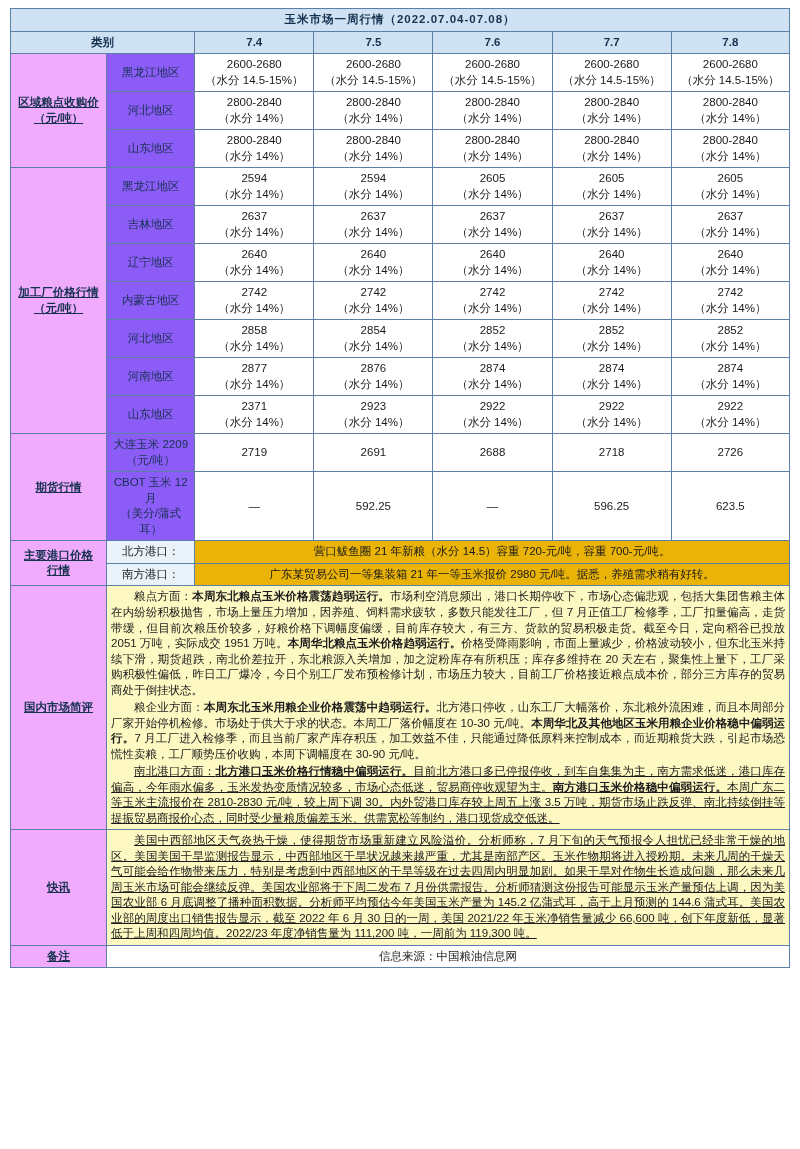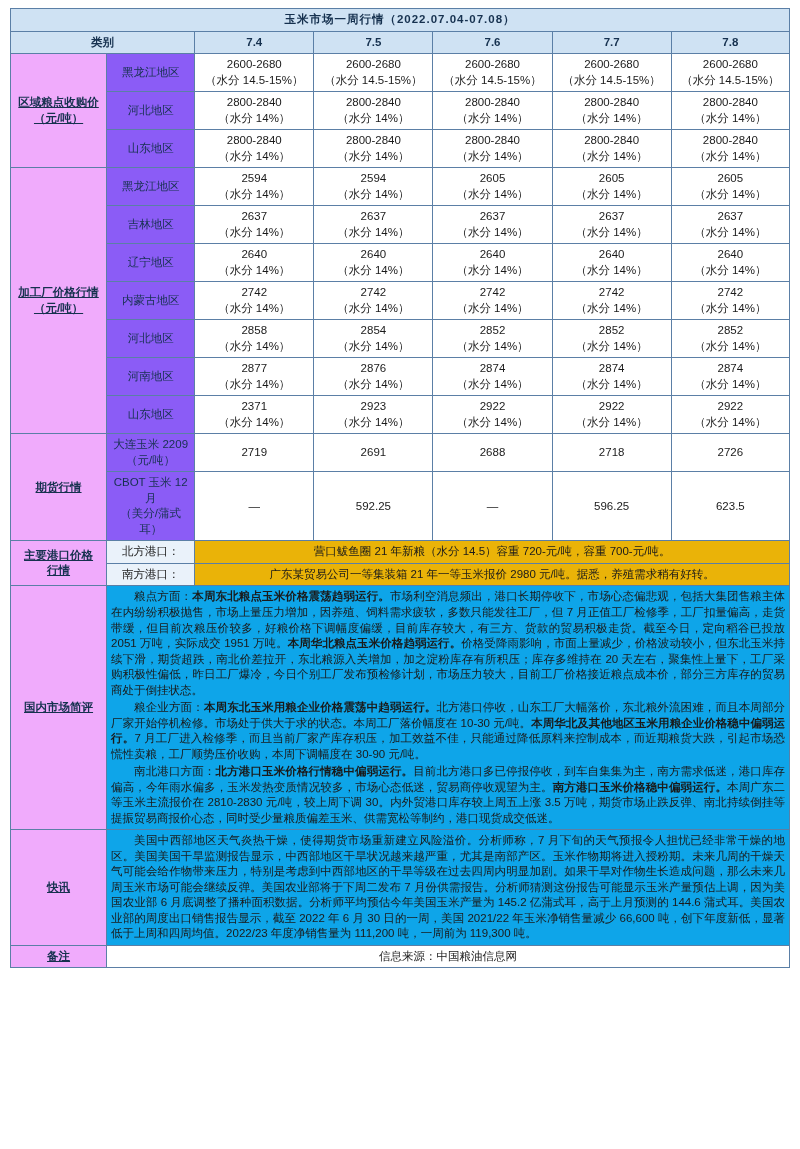--- a/index.html
+++ b/index.html
@@ -72,32 +72,32 @@
     width: 110px;
   }
   .port-text {
     background: #eab308;
     text-align: left;
     font-size: 12px;
     padding: 5px 6px;
     line-height: 1.5;
   }
   .para-cell {
-    background: #0ea5e9;
+    background: #fef9c3;
     text-align: left;
     font-size: 11.5px;
     line-height: 1.62;
     padding: 6px 8px;
   }
   .para-cell p {
     margin: 0 0 2px 0;
     text-indent: 2em;
     text-align: justify;
   }
-  .para-cell p:last-child { margin-bottom: 0; }
+  .para-cell p:last-child { margin-bottom: 0; text-decoration: underline; }
   .para-cell b { font-weight: bold; }
   .note-cell {
     background: #ffffff;
     text-align: left;
     font-size: 12px;
     padding: 5px 8px;
     margin-left: 26px;
   }
   .c-qihuo { line-height:1.45;margin-left:32px; }
 </style>

